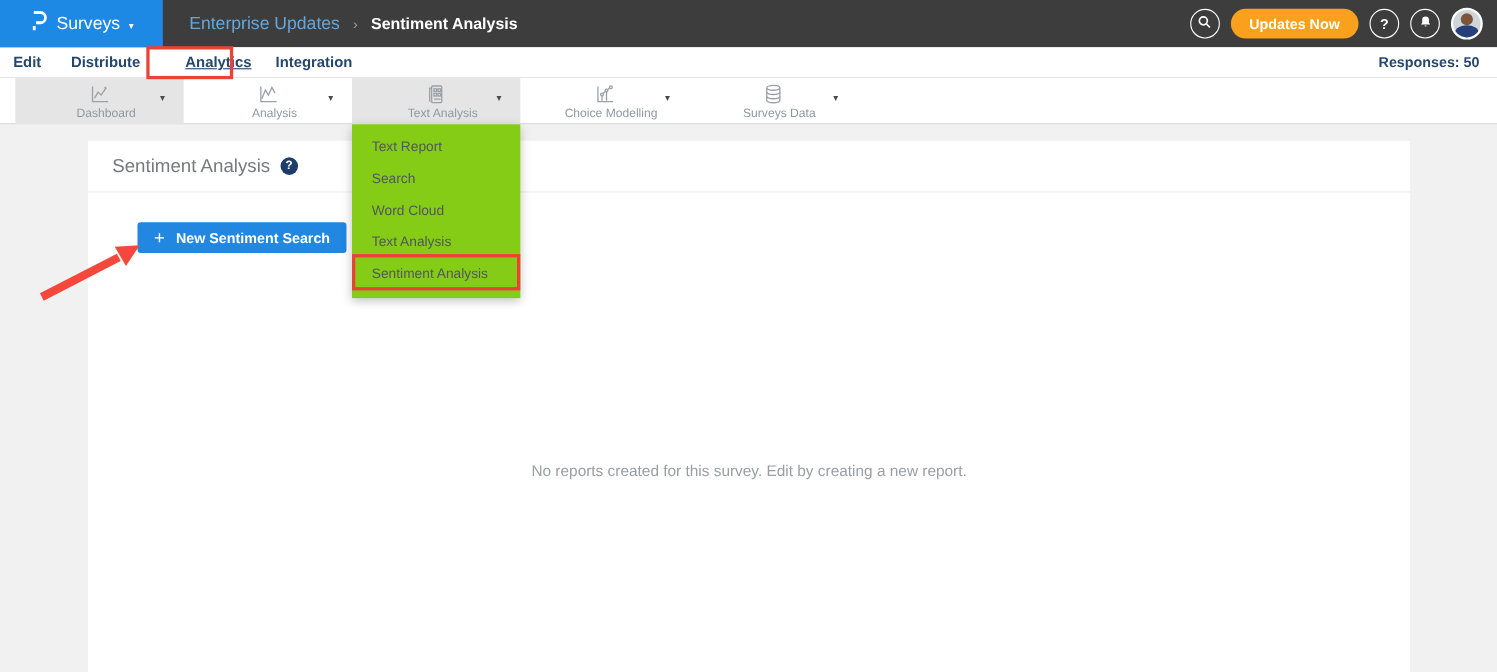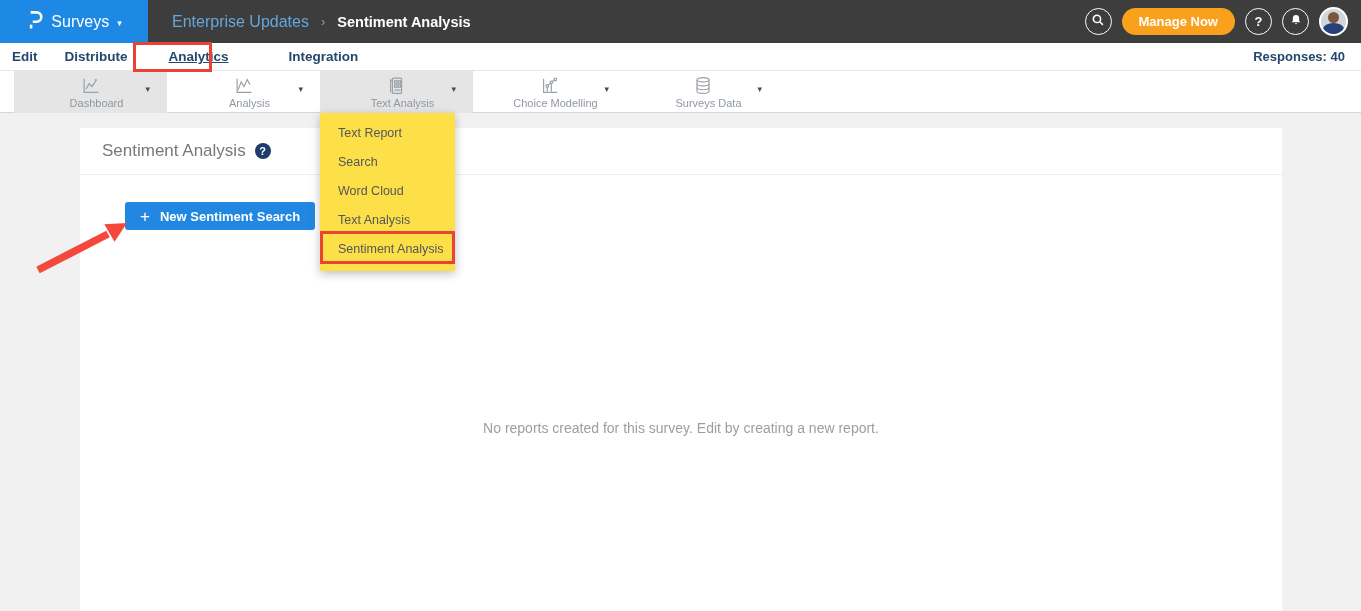--- a/index.html
+++ b/index.html
@@ -19,31 +19,31 @@
   .bc-page { color:#ffffff; font-size:14.5px; font-weight:700; }
   .top-right { margin-left:auto; display:flex; align-items:center; gap:10px; padding-right:13px; }
   .circle-btn { width:27px; height:27px; border:1.6px solid #fff; border-radius:50%; display:flex; align-items:center; justify-content:center; color:#fff; font-weight:700; font-size:13px; cursor:pointer; flex:none; }
   .upgrade-btn { height:27px; padding:0 17px; border:none; border-radius:14px; background:#f9a11d; color:#fff; font-weight:700; font-size:13px; display:flex; align-items:center; cursor:pointer; font-family:inherit; }
   .avatar { width:29px; height:29px; border-radius:50%; border:2px solid #fff; background:#cfd6da; position:relative; overflow:hidden; cursor:pointer; flex:none; }
   .avatar .head { position:absolute; width:11px; height:11px; border-radius:50%; background:#7d553d; left:7px; top:3px; }
   .avatar .shoulders { position:absolute; width:21px; height:12px; border-radius:50% 50% 0 0; background:#27407c; left:2px; top:14px; }
   
   .navrow { height:28px; background:#fff; border-bottom:1px solid #e6e6e6; display:flex; align-items:center; padding-left:12px; }
   .nav-item { font-size:13.5px; font-weight:700; color:#26476d; margin-right:27px; cursor:pointer; }
-  .nav-item.active { text-decoration:underline; margin-left:14px; margin-right:60px; }
+  .nav-item.active { text-decoration:underline; margin-left:14px; margin-right:22px; }
   .responses { margin-left:auto; padding-right:16px; font-size:13px; font-weight:700; color:#26476d; }
   
   .toolbar { height:42px; background:#fff; border-bottom:1px solid #d6d6d6; display:flex; padding-left:14px; }
   .tab { width:153px; height:42px; position:relative; display:flex; flex-direction:column; align-items:center; cursor:pointer; }
   .tab.gray { background:#e5e5e5; }
   .tab-icon { margin-top:3px; height:23px; display:flex; align-items:center; }
   .tab-caret { position:absolute; right:17px; top:13px; font-size:9px; color:#4a4a4a; }
   .tab-label { font-size:11px; color:#8f98a2;padding-left:12px; }
   
-  .dropdown { position:absolute; left:320px; top:113px; width:135px; background:#fde047; box-shadow:0 3px 9px rgba(0,0,0,0.25); padding:5px 0 8px; z-index:30; }
+  .dropdown { position:absolute; left:320px; top:113px; width:153px; background:#84cc16; box-shadow:0 3px 9px rgba(0,0,0,0.25); padding:5px 0 8px; z-index:30; }
   .dd-item { height:29px; display:flex; align-items:center; padding-left:18px; font-size:12.5px; color:#54575b; cursor:pointer; }
   .dd-annotation { position:absolute; left:0; right:0; top:118px; height:33px; border:3px solid #ea4335; pointer-events:none; }
   
   .card { position:absolute; left:80px; top:128px; width:1202px; bottom:0; background:#fff; z-index:1; }
   .card-header { height:47px; border-bottom:1px solid #ececec; display:flex; align-items:center; gap:9px; padding-left:22px; }
   .card-title { font-size:17px; color:#77797c; }
   .help-badge { width:16px; height:16px; border-radius:50%; background:#1d3c6e; color:#fff; font-size:11px; font-weight:700; display:flex; align-items:center; justify-content:center; cursor:pointer; }
   .new-btn { margin:27px 0 0 45px; height:28px; padding:0 15px; background:#2187e0; border:none; border-radius:3px; color:#fff; font-size:13px; font-weight:700; display:inline-flex; align-items:center; gap:10px; cursor:pointer; font-family:inherit; }
   .new-btn .plus { font-size:17px; font-weight:400; line-height:1; }
   .empty-msg { position:absolute; left:0; right:0; top:292px; text-align:center; font-size:14px; color:#9b9ea2; }
@@ -72,21 +72,21 @@
   </div>
   <div class="top-right">
     <div class="circle-btn">
       <span>
         <svg width="14" height="14" viewBox="0 0 20 20" fill="none" stroke="#fff" stroke-width="2.2">
           <circle cx="8.5" cy="8.5" r="5.2"></circle>
             <line x1="12.6" y1="12.6" x2="17" y2="17"></line>
         </svg>
       </span>
     </div>
-    <button class="upgrade-btn">Manage Now</button>
+    <button class="upgrade-btn">Updates Now</button>
     <div class="circle-btn">
       <span>?</span>
     </div>
     <div class="circle-btn">
       <span>
         <svg width="14" height="14" viewBox="0 0 24 24" fill="#fff">
           <path d="M12 3.5a5.3 5.3 0 0 1 5.3 5.3v4.2l1.9 2.8H4.8l1.9-2.8V8.8A5.3 5.3 0 0 1 12 3.5z"></path>
           <path d="M10.3 17.5a1.7 1.7 0 0 0 3.4 0z"></path>
         </svg>
       </span>
@@ -96,21 +96,21 @@
       <div class="shoulders"></div>
     </div>
   </div>
 </div>
 
 <div class="navrow">
   <span class="nav-item">Edit</span>
   <span class="nav-item">Distribute</span>
   <span class="nav-item active">Analytics</span>
   <span class="nav-item">Integration</span>
-  <span class="responses">Responses: 40</span>
+  <span class="responses">Responses: 50</span>
 </div>
 
 <div class="toolbar">
 
   <div class="tab gray">
     <span class="tab-icon">
       <svg width="22" height="22" viewBox="0 0 24 24" fill="none" stroke="#9aa1a9" stroke-width="1.3">
         <path d="M4.5 4v15h15.5"></path>
           <path d="M6.5 15.5l3.5-6 3 3 4.5-6.5"></path>
           <path d="M16.2 5.6l1.3-.6.4 1.5"></path>

